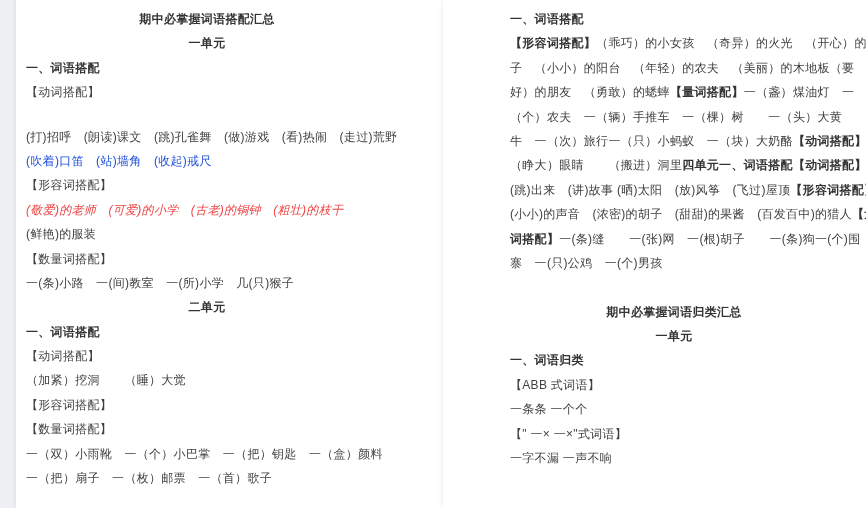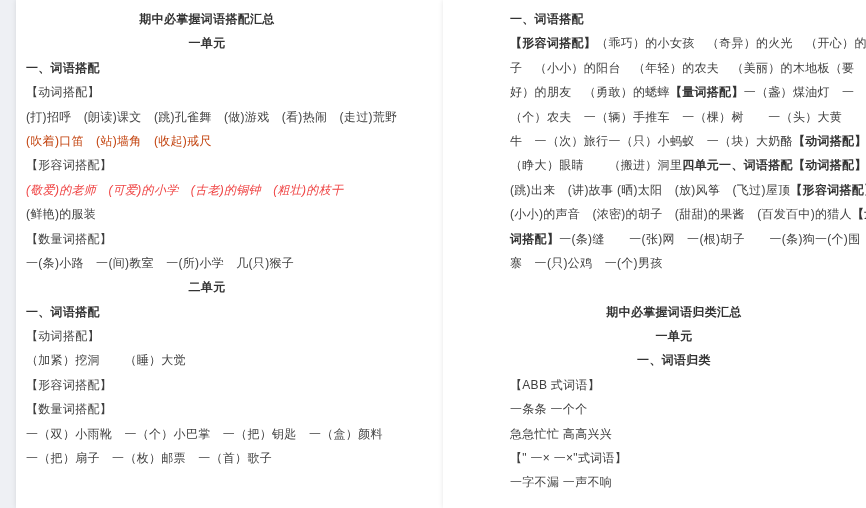--- a/index.html
+++ b/index.html
@@ -44,22 +44,22 @@
 </head>
 <body style="background: rgb(238, 240, 244);">
 
 <div class="viewport">
   <div class="page page-left" style="background: rgb(255, 255, 255);">
     <div class="content">
         <div class="line center" style="color: rgb(63, 63, 63);"><span class="seg bold" style="color: rgb(51, 51, 51);">期中必掌握词语搭配汇总</span></div>
         <div class="line center" style="color: rgb(63, 63, 63);"><span class="seg bold" style="color: rgb(51, 51, 51);">一单元</span></div>
         <div class="line" style="color: rgb(63, 63, 63);"><span class="seg bold" style="color: rgb(51, 51, 51);">一、词语搭配</span></div>
         <div class="line" style="color: rgb(63, 63, 63);"><span class="seg">【动词搭配】</span></div>
-        <div class="line" style="color: rgb(63, 63, 63);"><span class="seg">(打)招呼　(朗读)课文　(跳)孔雀舞　(做)游戏　(看)热闹　(走过)荒野</span></div>
-        <div class="line" style="color: #c2410c;"><span class="seg">(吹着)口笛　(站)墙角　(收起)戒尺</span></div>
+        <div class="line" style="color: rgb(63, 63, 63); margin-top: 20px;"><span class="seg">(打)招呼　(朗读)课文　(跳)孔雀舞　(做)游戏　(看)热闹　(走过)荒野</span></div>
+        <div class="line" style="color: #1d4ed8;"><span class="seg">(吹着)口笛　(站)墙角　(收起)戒尺</span></div>
         <div class="line" style="color: rgb(63, 63, 63);"><span class="seg">【形容词搭配】</span></div>
         <div class="line" style="color: #ef4444; font-style: italic;"><span class="seg">(敬爱)的老师　(可爱)的小学　(古老)的铜钟　(粗壮)的枝干</span></div>
         <div class="line" style="color: rgb(63, 63, 63);"><span class="seg">(鲜艳)的服装</span></div>
         <div class="line" style="color: rgb(63, 63, 63);"><span class="seg">【数量词搭配】</span></div>
         <div class="line" style="color: rgb(63, 63, 63);"><span class="seg">一(条)小路　一(间)教室　一(所)小学　几(只)猴子</span></div>
         <div class="line center" style="color: rgb(63, 63, 63);"><span class="seg bold" style="color: rgb(51, 51, 51);">二单元</span></div>
         <div class="line" style="color: rgb(63, 63, 63);"><span class="seg bold" style="color: rgb(51, 51, 51);">一、词语搭配</span></div>
         <div class="line" style="color: rgb(63, 63, 63);"><span class="seg">【动词搭配】</span></div>
         <div class="line" style="color: rgb(63, 63, 63);"><span class="seg">（加紧）挖洞　　（睡）大觉</span></div>
         <div class="line" style="color: rgb(63, 63, 63);"><span class="seg">【形容词搭配】</span></div>
@@ -77,21 +77,20 @@
         <div class="line" style="color: rgb(63, 63, 63);"><span class="seg">（个）农夫　一（辆）手推车　一（棵）树　　一（头）大黄</span></div>
         <div class="line" style="color: rgb(63, 63, 63);"><span class="seg">牛　一（次）旅行一（只）小蚂蚁　一（块）大奶酪</span><span class="seg bold" style="color: rgb(51, 51, 51);">【动词搭配】</span></div>
         <div class="line" style="color: rgb(63, 63, 63); text-align: center;"><span class="seg">（睁大）眼睛　　（搬进）洞里</span><span class="seg bold" style="color: rgb(51, 51, 51);">四单元一、词语搭配【动词搭配】</span></div>
         <div class="line" style="color: rgb(63, 63, 63);"><span class="seg">(跳)出来　(讲)故事 (晒)太阳　(放)风筝　(飞过)屋顶</span><span class="seg bold" style="color: rgb(51, 51, 51);">【形容词搭配】</span></div>
         <div class="line" style="color: rgb(63, 63, 63);"><span class="seg">(小小)的声音　(浓密)的胡子　(甜甜)的果酱　(百发百中)的猎人</span><span class="seg bold" style="color: rgb(51, 51, 51);">【量</span></div>
         <div class="line" style="color: rgb(63, 63, 63);"><span class="seg bold" style="color: rgb(51, 51, 51); text-align: right;">词搭配】</span><span class="seg">一(条)缝　　一(张)网　一(根)胡子　　一(条)狗一(个)围</span></div>
         <div class="line" style="color: rgb(63, 63, 63);"><span class="seg">寨　一(只)公鸡　一(个)男孩</span></div>
         <div class="line" style="color: rgb(63, 63, 63);"></div>
         <div class="line center" style="color: rgb(63, 63, 63);"><span class="seg bold" style="color: rgb(51, 51, 51);">期中必掌握词语归类汇总</span></div>
         <div class="line center" style="color: rgb(63, 63, 63);"><span class="seg bold" style="color: rgb(51, 51, 51);">一单元</span></div>
-        <div class="line" style="color: rgb(63, 63, 63); text-align: center;"><span class="seg bold" style="color: rgb(51, 51, 51);">一、词语归类</span></div>
+        <div class="line" style="color: rgb(63, 63, 63);"><span class="seg bold" style="color: rgb(51, 51, 51);">一、词语归类</span></div>
         <div class="line" style="color: rgb(63, 63, 63);"><span class="seg">【ABB 式词语】</span></div>
         <div class="line" style="color: rgb(63, 63, 63);"><span class="seg">一条条 一个个</span></div>
-        <div class="line" style="color: rgb(63, 63, 63);"><span class="seg">急急忙忙 高高兴兴</span></div>
         <div class="line" style="color: rgb(63, 63, 63);"><span class="seg">【" 一× 一×"式词语】</span></div>
         <div class="line" style="color: rgb(63, 63, 63);"><span class="seg">一字不漏 一声不响</span></div>
       </div>
   </div>
 </div>
 
 </body></html>

